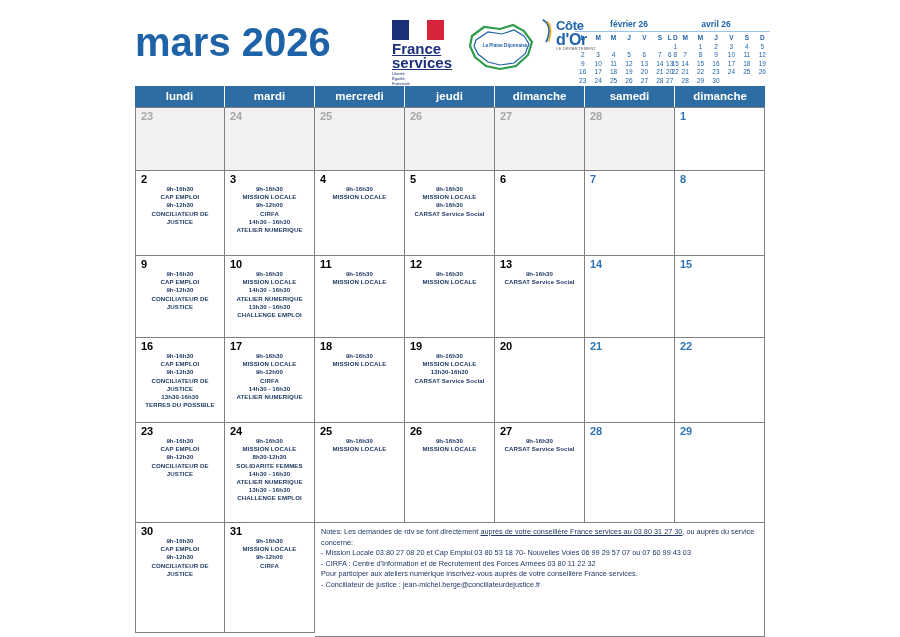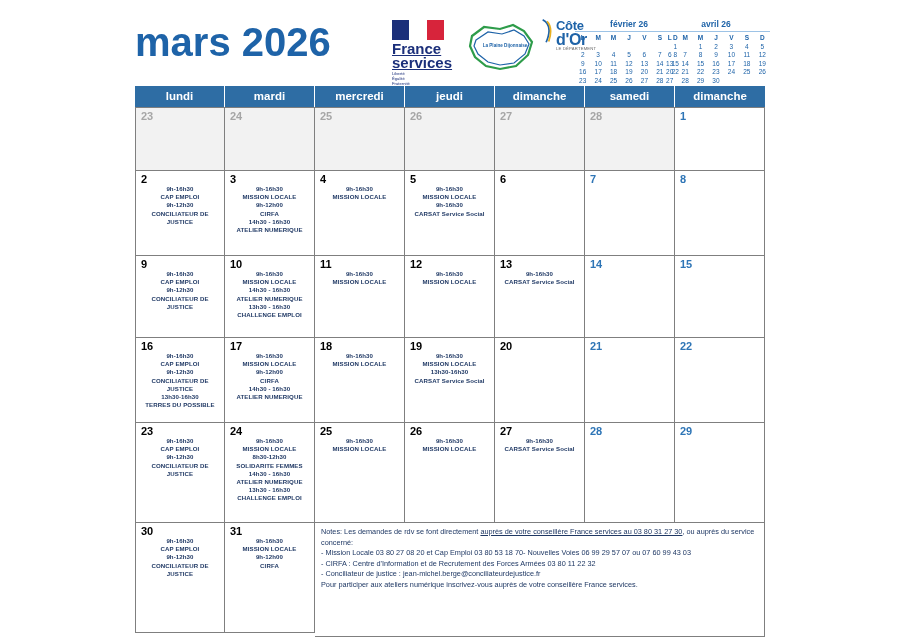--- a/index.html
+++ b/index.html
@@ -550,18 +550,18 @@
           </div>
         </div>
       </div>
   </div>
 
   <div class="notes">
     <p><span>Notes: Les demandes de rdv se font directement </span><span class="u">auprès de votre conseillère France services au 03 80 31 27 30</span><span>, ou auprès du service concerné:</span></p>
     <div id="notes-lines">
         <p>- Mission Locale 03 80 27 08 20 et Cap Emploi 03 80 53 18 70- Nouvelles Voies 06 99 29 57 07 ou 07 60 99 43 03</p>
         <p>- CIRFA : Centre d'Information et de Recrutement des Forces Armées 03 80 11 22 32</p>
+        <p>Pour participer aux ateliers numérique inscrivez-vous auprès de votre conseillère France services.</p>
         <p>- Conciliateur de justice : jean-michel.berge@conciliateurdejustice.fr</p>
-        <p>Pour participer aux ateliers numérique inscrivez-vous auprès de votre conseillère France services.</p>
       </div>
   </div>
 
 </div>
 
 </body></html>

